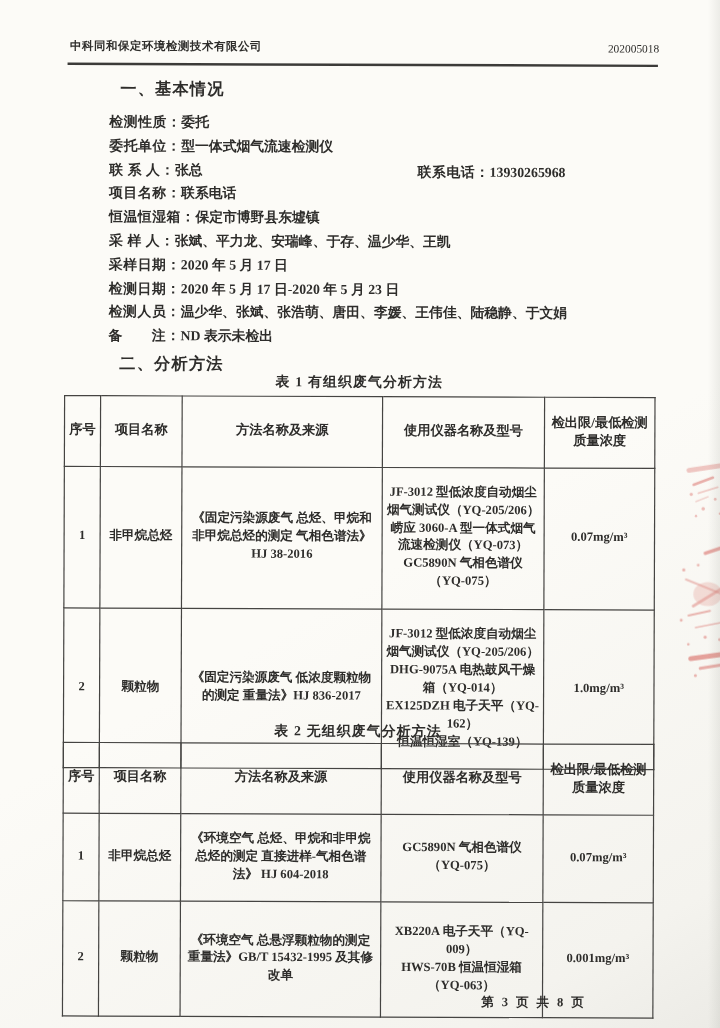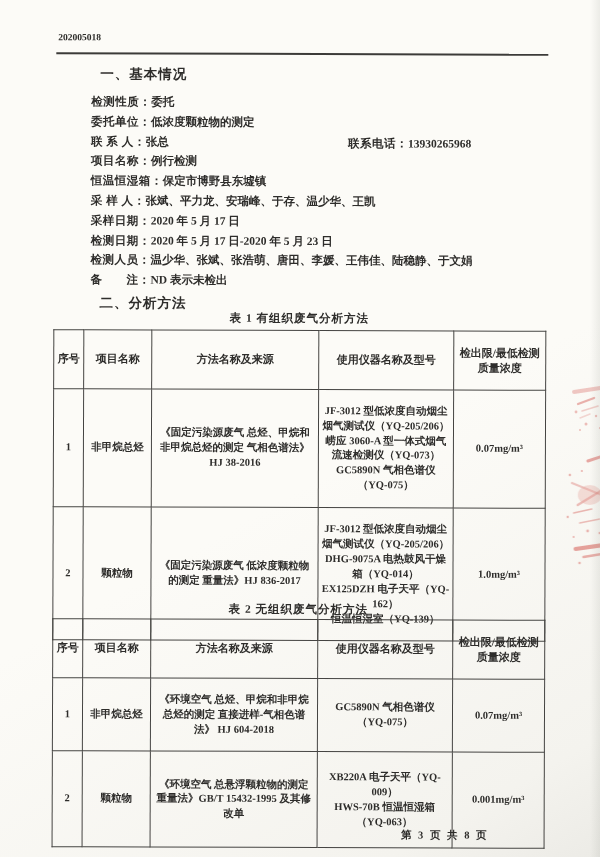--- a/index.html
+++ b/index.html
@@ -11,21 +11,21 @@
     position:relative;
   }
   .edge-shade { position:absolute; top:0; right:0; width:10px; height:100%;
     background:linear-gradient(to right, rgba(0,0,0,0), rgba(120,125,115,0.12));
     pointer-events:none; }
   .sheet { position:absolute; inset:0; transform:rotate(0.2deg); }
 
   .doc-header { position:absolute; top:33px; left:57px; right:52px;
     display:flex; justify-content:space-between; align-items:flex-end; }
   .company { font-size:9.5px; font-weight:bold; letter-spacing:0.5px; }
-  .report-no { font-size:9.5px; font-weight:bold; }
+  .report-no { font-size:9.5px; font-weight:normal; }
   .header-rule { position:absolute; top:53px; left:55px; width:492px; height:2px;
     background:#3c3b39; }
 
   .sec-title { position:absolute; left:56px; font-size:13.5px; font-weight:bold;
     letter-spacing:1px;margin-left:43px; }
   #sec1-title { top:66px; }
   #sec2-title { top:295px; }
 
   .fields { position:absolute; top:95px; left:90px; right:40px; }
   .field-row { height:19.8px; font-size:11.5px; font-weight:bold; position:relative;
@@ -63,41 +63,42 @@
   .seal { position:absolute; pointer-events:none; opacity:0.75; filter:blur(0.4px); }
   #seal-top { top:383px; right:-8px; }
   #seal-bottom { top:452px; right:-10px; }
 </style>
 </head>
 <body>
 
 <div class="sheet">
 
   <div class="doc-header">
+    <span class="company">中科同和保定环境检测技术有限公司</span>
     <span class="report-no">202005018</span>
   </div>
   <div class="header-rule"></div>
 
   <div class="sec-title" id="sec1-title">一、基本情况</div>
 
   <div class="fields">
     <div class="field-row">
       <span class="lbl">检测性质：</span><span>委托</span>
     </div>
     <div class="field-row">
-      <span class="lbl">委托单位：</span><span>低浓度颗粒物的测定</span>
+      <span class="lbl">委托单位：</span><span>型一体式烟气流速检测仪</span>
     </div>
     <div class="field-row">
       <span class="lbl">联 系 人：</span><span>张总</span>
       <span class="phone-group">
         <span class="lbl">联系电话：</span><span>13930265968</span>
       </span>
     </div>
     <div class="field-row">
-      <span class="lbl">项目名称：</span><span>例行检测</span>
+      <span class="lbl">项目名称：</span><span>联系电话</span>
     </div>
     <div class="field-row">
       <span class="lbl">恒温恒湿箱：</span><span>保定市博野县东墟镇</span>
     </div>
     <div class="field-row">
       <span class="lbl">采 样 人：</span><span>张斌、平力龙、安瑞峰、于存、温少华、王凯</span>
     </div>
     <div class="field-row">
       <span class="lbl">采样日期：</span><span>2020 年 5 月 17 日</span>
     </div>

